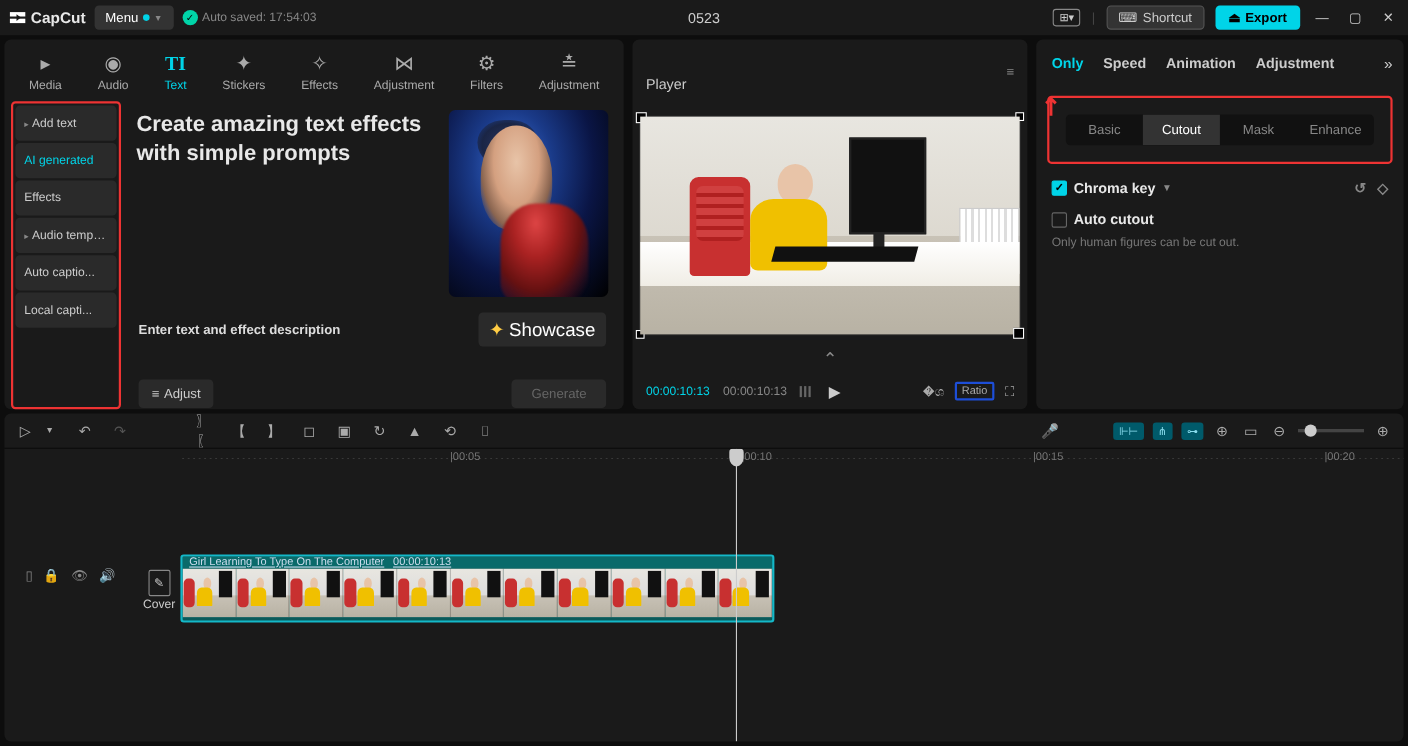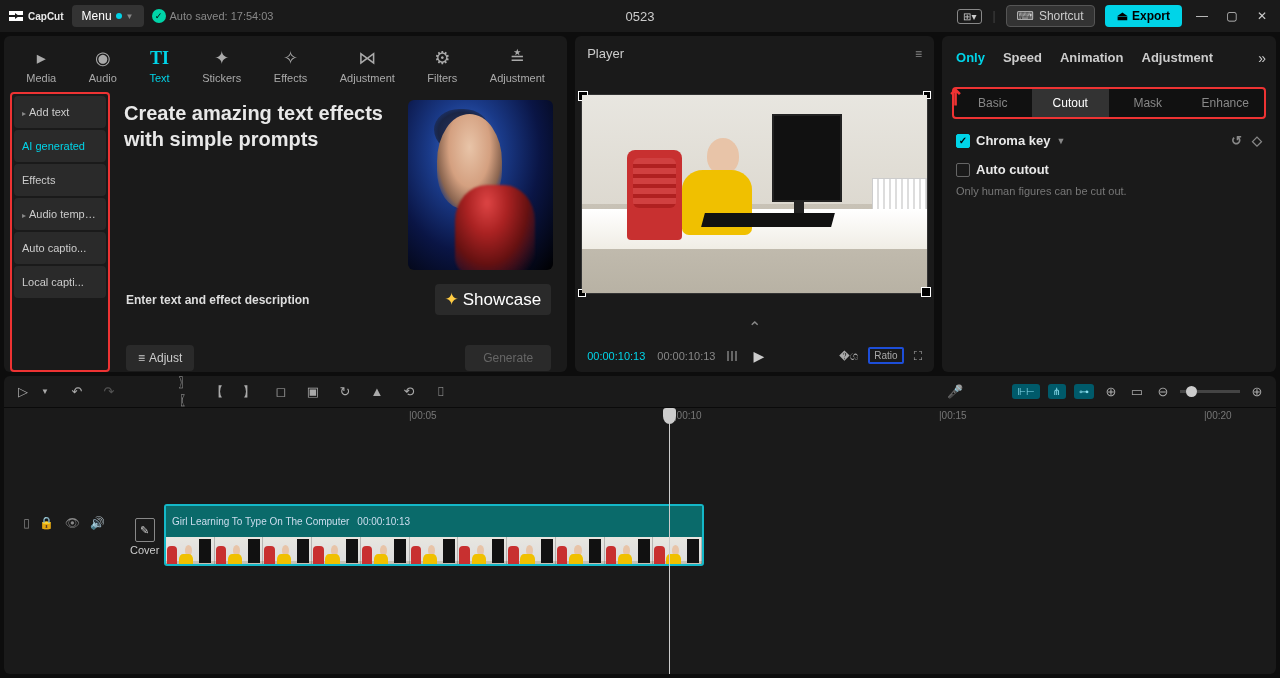--- a/index.html
+++ b/index.html
@@ -1,20 +1,20 @@
 <!DOCTYPE html>
 <html><head>
 <meta charset="utf-8">
 <style>
 * { margin: 0; padding: 0; box-sizing: border-box; font-family: -apple-system, BlinkMacSystemFont, "Segoe UI", Arial, sans-serif; }
 body { background: #0d0d0d; color: #e8e8e8; width: 1280px; height: 678px; overflow: hidden; font-size: 12px; }
 
 
 .topbar { height: 32px; background: #1a1a1a; display: flex; align-items: center; padding: 0 8px; gap: 8px; }
-.logo { display: flex; align-items: center; gap: 4px; font-weight: bold; font-size: 10px; }
+.logo { display: flex; align-items: center; gap: 4px; font-weight: bold; font-size: 14px; }
 .menu-btn { background: #333; border: none; color: #fff; padding: 4px 10px; border-radius: 4px; display: flex; align-items: center; gap: 4px; font-size: 12px; }
 .menu-dot { width: 6px; height: 6px; background: #00d4e8; border-radius: 50%; }
 .autosave { color: #888; font-size: 11px; display: flex; align-items: center; gap: 4px; }
 .check-icon { width: 14px; height: 14px; border-radius: 50%; background: #00d4a8; display: flex; align-items: center; justify-content: center; font-size: 9px; color: #000; }
 .project-title { position: absolute; left: 50%; transform: translateX(-50%); font-size: 13px; color: #ccc; }
 .topbar-right { margin-left: auto; display: flex; align-items: center; gap: 10px; }
 .shortcut-btn { background: #333; border: 1px solid #555; color: #ccc; padding: 3px 10px; border-radius: 4px; display: flex; align-items: center; gap: 5px; font-size: 12px; }
 .export-btn { background: #00d4e8; color: #000; border: none; padding: 4px 12px; border-radius: 4px; font-weight: 600; display: flex; align-items: center; gap: 4px; font-size: 12px; }
 .win-btn { width: 20px; height: 20px; display: flex; align-items: center; justify-content: center; color: #ccc; font-size: 12px; }
 .layout-icon { border: 1px solid #888; color: #ccc; padding: 1px 5px; border-radius: 3px; font-size: 10px; }
@@ -56,21 +56,21 @@
 .free-badge { position: relative; }
 .free-badge::after { content: attr(data-badge); position: absolute; right: 10px; bottom: -12px; background: #fff; color: #000; font-size: 9px; padding: 0 4px; border-radius: 2px; }
 
 .action-row { display: flex; justify-content: space-between; padding: 6px 10px; margin-top: 10px; }
 .adjust-btn { background: #2a2a2a; border: none; color: #ccc; padding: 6px 12px; border-radius: 4px; font-size: 12px; display: flex; align-items: center; gap: 4px; }
 .generate-btn { background: #2a2a2a; border: none; color: #666; padding: 6px 18px; border-radius: 4px; font-size: 12px; }
 
 
 .player-panel { width: 360px; background: #1a1a1a; border-radius: 6px; margin: 4px; display: flex; flex-direction: column; }
 .player-header { display: flex; justify-content: space-between; align-items: center; padding: 10px 12px; }
-.player-title { font-size: 13px; color: #ccc; }
+.player-title { font-size: 13px; color: #ccc; margin-top: 23px; }
 .player-menu { color: #888; }
 .video-area { flex: 1; display: flex; align-items: center; justify-content: center; padding: 0 6px; }
 .video-frame { width: 100%; height: 200px; background: #000; position: relative; border: 1px solid #333; }
 .video-frame::before, .video-frame::after { content: ""; position: absolute; width: 8px; height: 8px; border: 1px solid #fff; background: #000; }
 .video-frame::before { top: -4px; left: -4px; }
 .video-frame::after { bottom: -4px; right: -4px; }
 .corner-tl, .corner-br { position: absolute; width: 8px; height: 8px; border: 1px solid #fff; background: #000; }
 .corner-tl { top: -4px; right: -4px; }
 .corner-br { bottom: -4px; left: -4px; }
 
@@ -98,21 +98,21 @@
 .ratio-box { border: 2px solid #1d4ed8; padding: 1px 4px; font-size: 10px; border-radius: 2px; }
 
 
 .inspector { width: 335px; background: #1a1a1a; border-radius: 6px; margin: 4px; padding: 8px 10px; position: relative; }
 .insp-tabs { display: flex; gap: 18px; padding: 6px 4px 10px; position: relative; }
 .insp-tab { color: #ccc; font-size: 13px; font-weight: 600; cursor: pointer; }
 .insp-tab.active { color: #00d4e8; }
 .insp-more { position: absolute; right: 0; top: 6px; color: #ccc; font-size: 14px; }
 .arrow-indicator { position: absolute; left: 4px; top: 48px; color: #e33; font-size: 22px; font-weight: bold; transform: rotate(-45deg); }
 
-.sub-tabs-box { border: 2px solid #e33; border-radius: 4px; padding: 0; margin-top: 12px; }
+.sub-tabs-box { border: 2px solid #e33; border-radius: 4px; padding: 15px; margin-top: 12px; }
 .sub-tabs { display: flex; background: #111; border-radius: 4px; overflow: hidden; }
 .sub-tab { flex: 1; text-align: center; padding: 7px 0; color: #888; font-size: 12px; }
 .sub-tab.active { background: #333; color: #fff; }
 
 .insp-section { padding: 14px 4px; }
 .check-row { display: flex; align-items: center; gap: 6px; font-size: 13px; font-weight: 600; }
 .checkbox { width: 14px; height: 14px; border: 1px solid #00d4e8; background: #00d4e8; border-radius: 2px; display: flex; align-items: center; justify-content: center; font-size: 10px; color: #000; }
 .checkbox.off { background: transparent; border-color: #666; }
 .check-row .caret { color: #888; font-size: 9px; }
 .reset-icons { margin-left: auto; display: flex; gap: 10px; color: #888; }
@@ -136,21 +136,21 @@
 
 .tl-main { flex: 1; position: relative; overflow: hidden; }
 .ruler { height: 24px; position: relative; color: #777; font-size: 10px; }
 .ruler-label { position: absolute; top: 2px; font-size: 10px; }
 .ruler-dots { position: absolute; top: 8px; left: 40px; right: 0; height: 2px; background-image: radial-gradient(#444 1px, transparent 1px); background-size: 5px 2px; }
 
 .playhead { position: absolute; left: 545px; top: 0; bottom: 0; width: 1px; background: #ccc; z-index: 5; }
 .playhead::before { content: ""; position: absolute; top: 0; left: -6px; width: 13px; height: 16px; background: #ccc; border-radius: 3px 3px 50% 50%; }
 
 .clip { position: absolute; left: 40px; top: 96px; width: 540px; height: 62px; background: #0a5a5a; border: 2px solid #14b8c8; border-radius: 3px; overflow: hidden; }
-.clip-header { background: #0a6a6a; color: #cde; font-size: 10px; padding: 10px 6px; display: flex; gap: 8px; }
+.clip-header { background: #0a6a6a; color: #cde; font-size: 10px; padding: 0 6px; display: flex; gap: 8px; text-decoration: underline; }
 .clip-thumbs { display: flex; height: 44px; }
 .clip-thumb { flex: 1; position: relative; background: linear-gradient(#e8e6e0 0%, #ddd 55%, #c8c2b6 55%, #b8b2a4 100%); border-right: 1px solid rgba(0,0,0,.2); overflow: hidden; }
 .ct-girl { position: absolute; left: 25%; top: 15%; width: 50%; height: 70%; }
 .ct-body { width: 60%; height: 55%; background: #f0c000; border-radius: 30% 30% 5% 5%; position: absolute; bottom: 10%; left: 5%; }
 .ct-head { width: 30%; height: 35%; background: #e8c4a8; border-radius: 50%; position: absolute; top: 5%; left: 28%; }
 .ct-hair { width: 38%; height: 42%; background: #8b6a4a; border-radius: 50% 50% 20% 40%; position: absolute; top: 0; left: 22%; z-index: -1; }
 .ct-mon { position: absolute; right: 5%; top: 5%; width: 25%; height: 55%; background: #111; }
 .ct-chair { position: absolute; left: 2%; top: 20%; width: 22%; height: 60%; background: #c83030; border-radius: 4px; }
 
 svg { display: block; }

